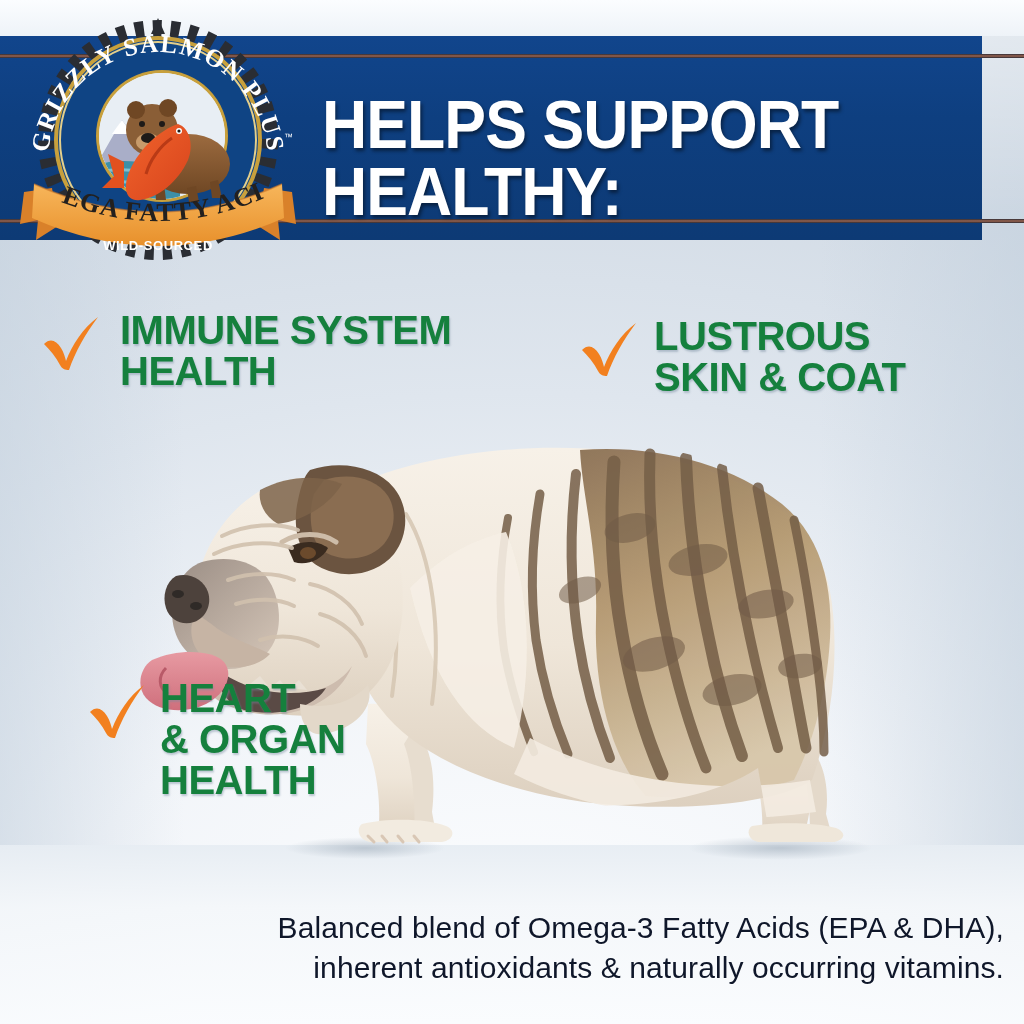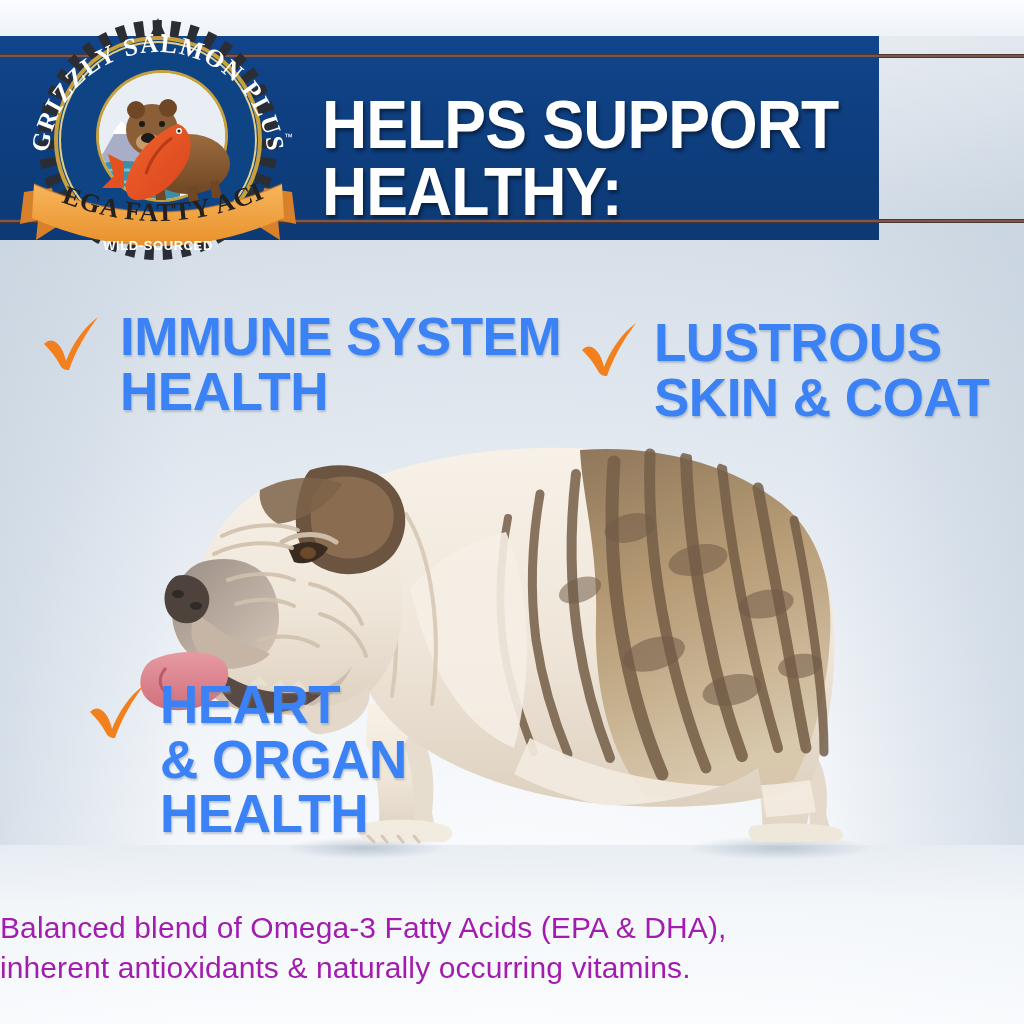--- a/index.html
+++ b/index.html
@@ -29,21 +29,21 @@
     background:linear-gradient(180deg,#e7edf3 0%, #f4f7fa 35%, #fafcfe 100%);
     opacity:.95;
   }
 
   
   .top-white{
     position:absolute;left:0;top:0;width:1024px;height:36px;
     background:linear-gradient(180deg,#fbfdff 0%, #eef3f8 100%);
   }
   .banner{
-    position:absolute;left:0;top:36px;width:879px;height:204px;
+    position:absolute;left:0;top:36px;width:982px;height:204px;
     background:linear-gradient(180deg,#11458c 0%, #0e3f80 40%, #0d3a75 100%);
   }
   .banner .rule{
     position:absolute;left:0;width:1024px;height:4px;
     background:linear-gradient(180deg,#2d2a33 0%, #9c6550 50%, #2b2831 100%);
   }
   .banner .rule.top{top:18px;}
   .banner .rule.bot{top:183px;}
 
   .headline{
@@ -72,44 +72,44 @@
   .dog svg{display:block;width:800px;height:500px;}
 
   
   .benefit{position:absolute;}
   .benefit .check{
     position:absolute;left:0;top:0;width:62px;height:62px;
   }
   .benefit .check svg{display:block;width:62px;height:62px;}
   .benefit .btext{
     position:absolute;
-    color:#3b82f6;
+    color:#15803d;
     font-weight:bold;
-    font-size:53px;
+    font-size:40px;
     line-height:1.03;
     letter-spacing:-.5px;
     text-transform:uppercase;
     text-shadow:1px 2px 2px rgba(120,140,160,.45);
     white-space:pre-line;
   }
 
   #b-immune{left:40px;top:312px;}
   #b-immune .btext{left:80px;top:-2px;width:500px;}
 
   #b-skin{left:578px;top:318px;}
   #b-skin .btext{left:76px;top:-2px;width:380px;}
 
   #b-heart{left:86px;top:680px;}
   #b-heart .btext{left:38px;top:-2px;width:310px;margin-left:36px;}
 
   
   .caption{
     position:absolute;left:0;top:908px;width:1004px;
-    text-align:left;
-    color:#a21caf;
+    text-align:right;
+    color:#0f172a;
     font-size:30px;
     line-height:1.34;
     letter-spacing:.1px;
     white-space:pre-line;
     text-shadow:0 1px 1px rgba(255,255,255,.8);
   }
 </style>
 </head>
 <body>
 

